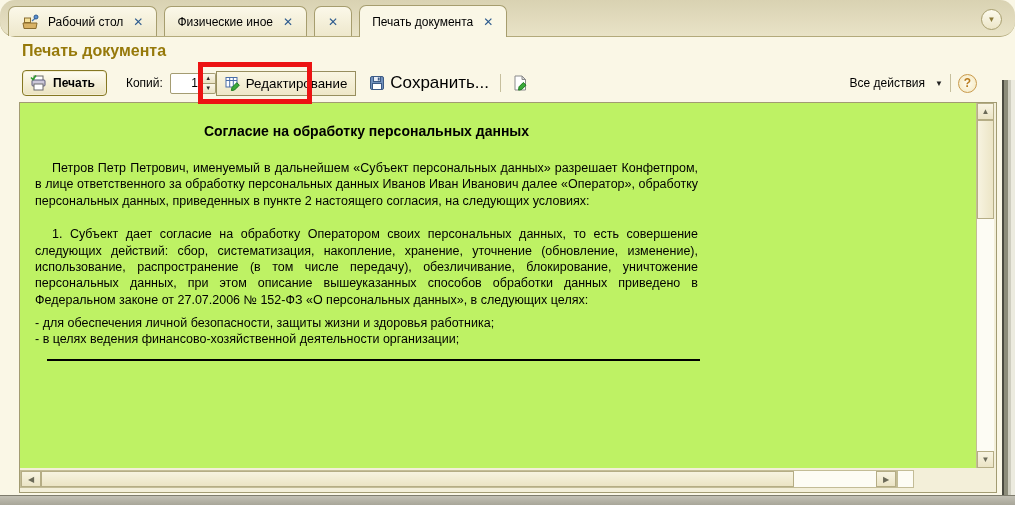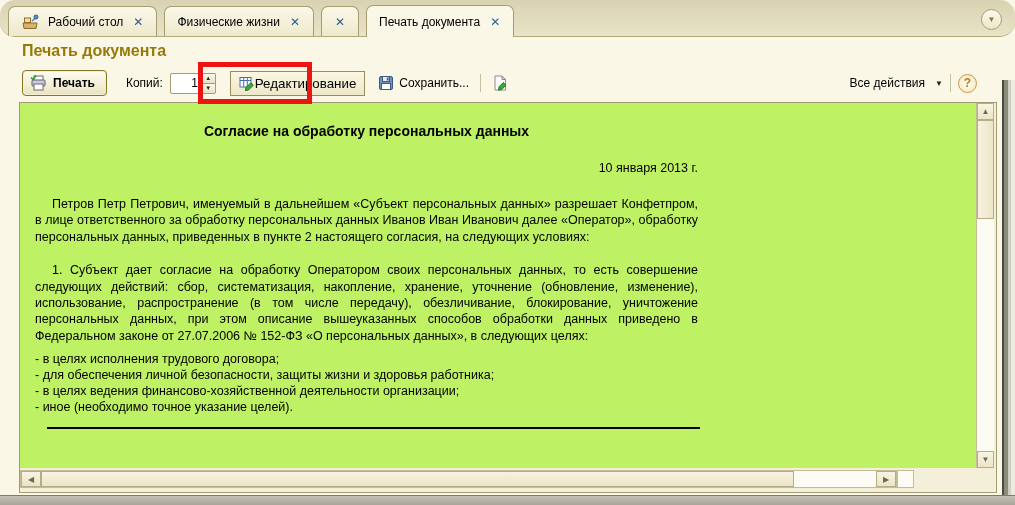--- a/index.html
+++ b/index.html
@@ -64,28 +64,28 @@
   .spin-arrows{display:flex;flex-direction:column;width:14px;}
   .spin-arrows span{
     flex:1;display:flex;align-items:center;justify-content:center;
     font-size:6px;line-height:1;color:#222;
     border:1px solid #a49c72;border-left:none;background:linear-gradient(#fbf8ea,#e8e1c2);
     cursor:pointer;
   }
   .spin-arrows span:first-child{border-bottom:none;border-radius:0 2px 0 0;}
   .spin-arrows span:last-child{border-radius:0 0 2px 0;}
   .btn-edit{
-    margin-left:14px;display:inline-flex;align-items:center;height:25px;
+    display:inline-flex;align-items:center;gap:5px;height:25px;
     box-sizing:border-box;padding:0 8px;
     border:1px solid #978e5e;background:linear-gradient(#faf6e2,#eee7c8);
     cursor:pointer;
   }
   .btn-flat{
     display:inline-flex;align-items:center;gap:5px;height:24px;padding:0 4px;
-    background:transparent;border:none;cursor:pointer;font-size:12px;
+    background:transparent;border:none;cursor:pointer;font-size:17px;
   }
   .btn-save{margin-left:9px;}
   .tb-sep{width:1px;height:18px;background:#c6bf9d;margin:0 7px;}
   .btn-icon-only{
     display:flex;align-items:center;justify-content:center;width:24px;height:24px;cursor:pointer;
   }
   .all-actions{
     margin-left:auto;display:inline-flex;align-items:center;gap:10px;cursor:pointer;
   }
   .all-actions .dd{font-size:8px;color:#222;}
@@ -183,21 +183,21 @@
           <rect x="3.5" y="4" width="6" height="4.5" fill="#f4e09a" stroke="#8a6d2f"></rect>
           <path d="M11 7 l3.5 -3" fill="none" stroke="#4a78b0" stroke-width="1.4"></path>
           <circle cx="15" cy="3" r="2" fill="#5b8fd4" stroke="#2d5b8e"></circle>
         </svg>
       </span>
       <span>Рабочий стол</span>
       <span class="close">✕</span>
     </div>
 
     <div class="tab">
-      <span>Физические жизни</span>
+      <span>Физические иное</span>
       <span class="close">✕</span>
     </div>
 
     <div class="tab">
       <span class="close">✕</span>
     </div>
 
     <div class="tab active">
       <span>Печать документа</span>
       <span class="close">✕</span>
@@ -282,28 +282,25 @@
   <span class="help-btn">?</span>
 </div>
 
 <div class="annotation-rect"></div>
 
 <div class="doc-frame">
 
   <div class="doc-page">
     <div class="doc-content">
       <div class="doc-title">Согласие на обработку персональных данных</div>
-      <div class="doc-date">10 января 2013 г.</div>
       <p class="doc-par p1">Петров Петр Петрович, именуемый в дальнейшем «Субъект персональных данных» разрешает Конфетпром, в лице ответственного за обработку персональных данных Иванов Иван Иванович далее «Оператор», обработку персональных данных, приведенных в пункте 2 настоящего согласия, на следующих условиях:</p>
       <p class="doc-par p2">1. Субъект дает согласие на обработку Оператором своих персональных данных, то есть совершение следующих действий: сбор, систематизация, накопление, хранение, уточнение (обновление, изменение), использование, распространение (в том числе передачу), обезличивание, блокирование, уничтожение персональных данных, при этом описание вышеуказанных способов обработки данных приведено в Федеральном законе от 27.07.2006 № 152-ФЗ «О персональных данных», в следующих целях:</p>
       <div class="doc-list">
-        <div>- в целях исполнения трудового договора;</div>
         <div>- для обеспечения личной безопасности, защиты жизни и здоровья работника;</div>
         <div>- в целях ведения финансово-хозяйственной деятельности организации;</div>
-        <div>- иное (необходимо точное указание целей).</div>
       </div>
       <hr class="doc-rule">
     </div>
   </div>
 
   <div class="vscroll">
     <span class="arrow up">▲</span>
     <span class="v-thumb"></span>
     <span class="arrow down">▼</span>
   </div>

